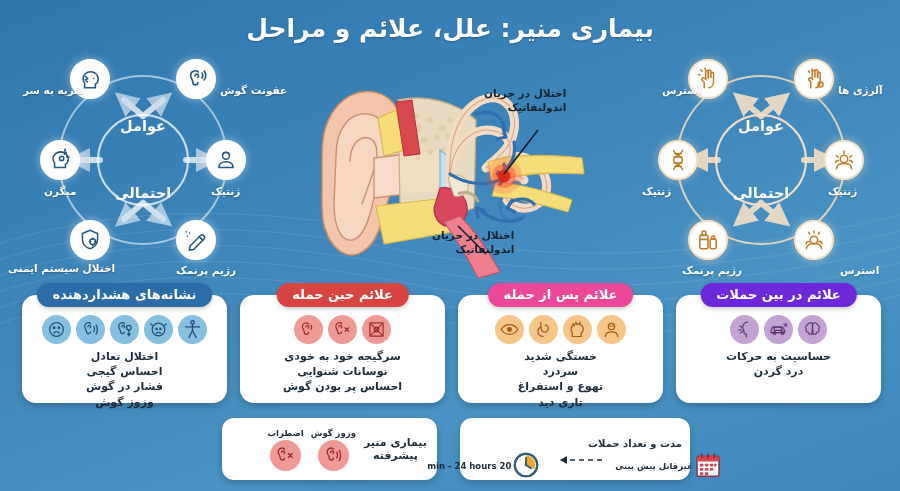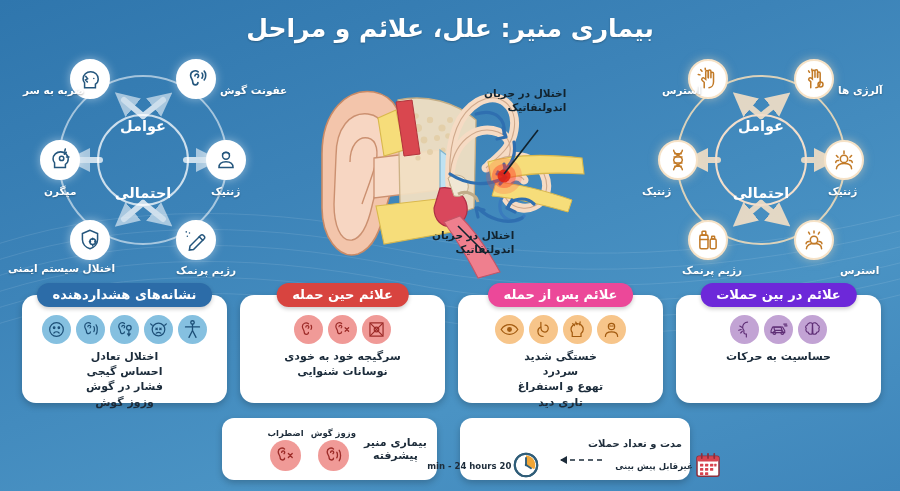--- a/index.html
+++ b/index.html
@@ -478,20 +478,21 @@
       <svg viewBox="0 0 24 24" fill="none" stroke="#9c2b28" stroke-width="1.4" stroke-linecap="round">
         <path d="M12 5.5a4.2 4.2 0 0 0-7 3.1c0 3 2.1 3.8 2.1 6.3 0 1.6 1.1 2.6 2.5 2.6 1.3 0 2.3-.9 2.3-2.1"></path>
         <path d="M9 9.2a1.7 1.7 0 1 1 2.6 1.4"></path>
         <path d="M14.8 7.2c1 1 1 3.6 0 4.7"></path>
       </svg>
     </div>
   </div>
   <div class="panel-lines">
     <div>سرگیجه خود به خودی</div>
     <div>نوسانات شنوایی</div>
+    <div>احساس پر بودن گوش</div>
   </div>
 </div>
 
 <div class="panel" id="panel-3">
   <div class="panel-header" style="background:#ec4899;text-align:center;">علائم پس از حمله</div>
   <div class="panel-icons">
     <div class="panel-icon" style="background:#f7c58a;">
       <svg viewBox="0 0 24 24" fill="none" stroke="#a35b10" stroke-width="1.4" stroke-linecap="round">
         <circle cx="12" cy="8.5" r="3.6"></circle>
           <path d="M5 20c0-3.4 3.1-5.2 7-5.2s7 1.8 7 5.2"></path>
@@ -546,20 +547,21 @@
     </div>
     <div class="panel-icon" style="background:#c2a3d4;">
       <svg viewBox="0 0 24 24" fill="none" stroke="#5f2f76" stroke-width="1.3" stroke-linecap="round">
         <path d="M15.5 3.5c-3.2 0-5.6 2.6-5.6 5.8 0 1.8.6 2.8 1.4 3.6v2.6c0 .9.7 1.6 1.6 1.6h1.2v3.4"></path>
         <path d="M9.4 9.6 6.6 8M8.2 12l-2.8.9M9.6 13.8 7.6 16"></path>
       </svg>
     </div>
   </div>
   <div class="panel-lines">
     <div>حساسیت به حرکات</div>
+    <div>درد گردن</div>
   </div>
 </div>
 
 <div class="bottom-box" id="box-advanced">
   <div class="inner">
     <div class="adv-title">
       <div>بیماری منیر</div>
       <div>پیشرفته</div>
     </div>
     <div class="adv-icons">

